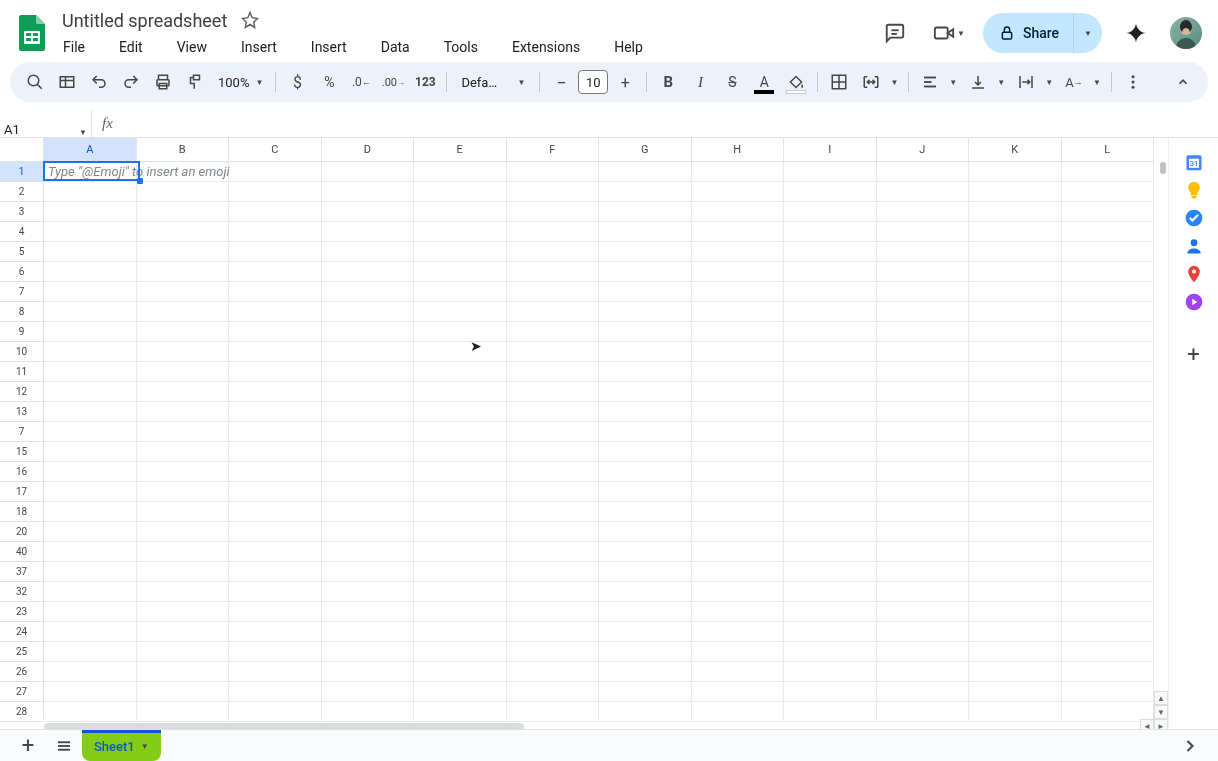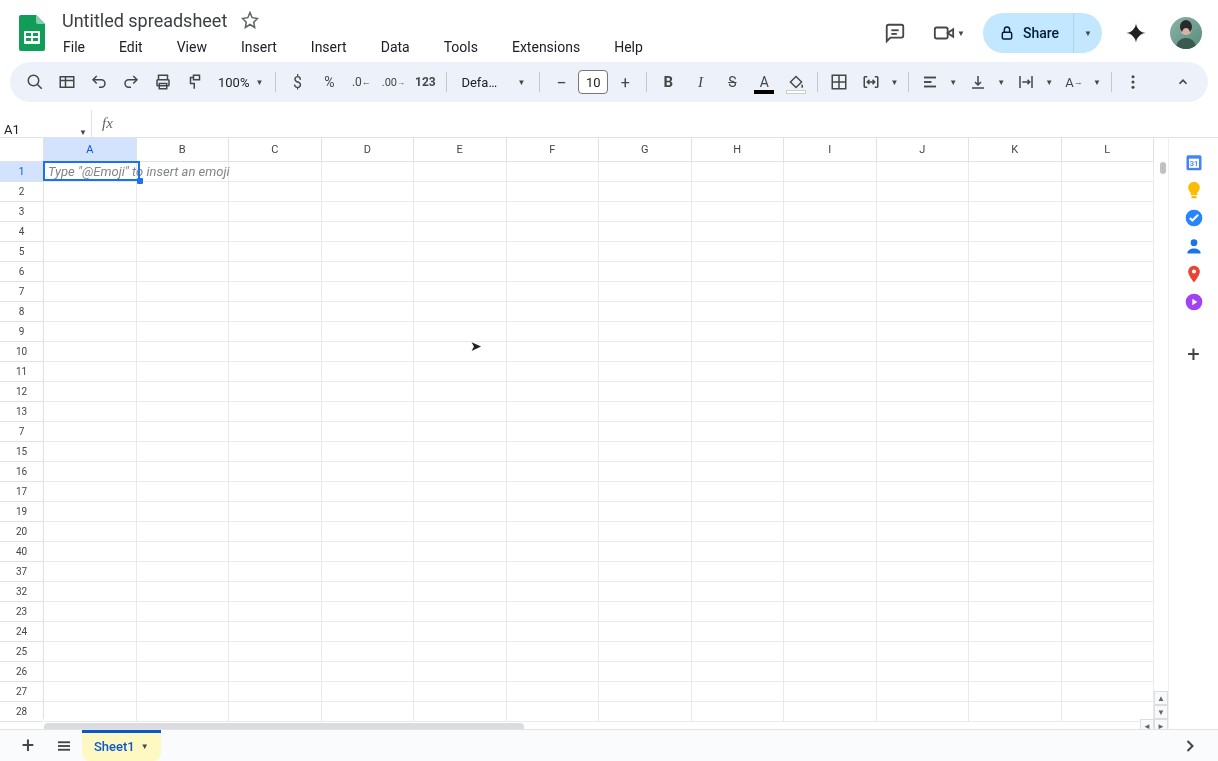--- a/index.html
+++ b/index.html
@@ -66,21 +66,21 @@
 .sel-handle { position:absolute; width:6px; height:6px; background:#1a73e8; border-radius:1px; z-index:5;}
 .placeholder { position:absolute; font-style: italic; color:#80868b; font-size:13px; z-index:3; pointer-events:none; white-space:nowrap;}
 .vscroll-ind { position:absolute; right:2px; top:24px; width:6px; height:12px; background:#c1c1c1; border-radius:3px;}
 .hscroll { position:absolute; left:44px; bottom:2px; height:8px; width:480px; background:#dadce0; border-radius:4px;}
 .scroll-arrows { position:absolute; right:0; bottom:0; display:flex;}
 .sar { width:14px; height:14px; border:1px solid #ddd; display:flex;align-items:center;justify-content:center; font-size:8px; color:#666; background:#f8f9fa; cursor:pointer;}
 
 
 .sheet-bar { position:absolute; bottom:0; left:0; right:0; height:32px; background:#f9fbfd; border-top:1px solid #e1e3e1; display:flex; align-items:center; padding:0 10px;}
 .sb-btn { width:36px; height:28px; display:flex;align-items:center;justify-content:center; color:#444746; cursor:pointer;}
-.sheet-tab { background:#fef9c3; border-radius: 0 0 8px 8px; height:100%; display:flex; align-items:center; padding: 0 12px; gap:6px; color:#0b57d0; font-weight:500; border-top: 3px solid #0b57d0; margin-top:-1px; font-size:13px; cursor:pointer;}
+.sheet-tab { background:#84cc16; border-radius: 0 0 8px 8px; height:100%; display:flex; align-items:center; padding: 0 12px; gap:6px; color:#0b57d0; font-weight:500; border-top: 3px solid #0b57d0; margin-top:-1px; font-size:13px; cursor:pointer;}
 .explore { margin-left:auto; width:36px; height:36px; display:flex;align-items:center;justify-content:center; cursor:pointer;}
 
 .cursor { position:absolute; left:470px; top:200px; font-size:14px; pointer-events:none; z-index:10;}
 svg { display:block; }
 </style>
 </head>
 <body>
 
 <div class="header">
   <div class="logo">
@@ -332,21 +332,21 @@
         <div class="row-h">8</div>
         <div class="row-h">9</div>
         <div class="row-h">10</div>
         <div class="row-h">11</div>
         <div class="row-h">12</div>
         <div class="row-h">13</div>
         <div class="row-h">7</div>
         <div class="row-h">15</div>
         <div class="row-h">16</div>
         <div class="row-h">17</div>
-        <div class="row-h">19</div>
+        <div class="row-h">18</div>
         <div class="row-h">20</div>
         <div class="row-h">40</div>
         <div class="row-h">37</div>
         <div class="row-h">32</div>
         <div class="row-h">23</div>
         <div class="row-h">24</div>
         <div class="row-h">25</div>
         <div class="row-h">26</div>
         <div class="row-h">27</div>
         <div class="row-h">28</div>

